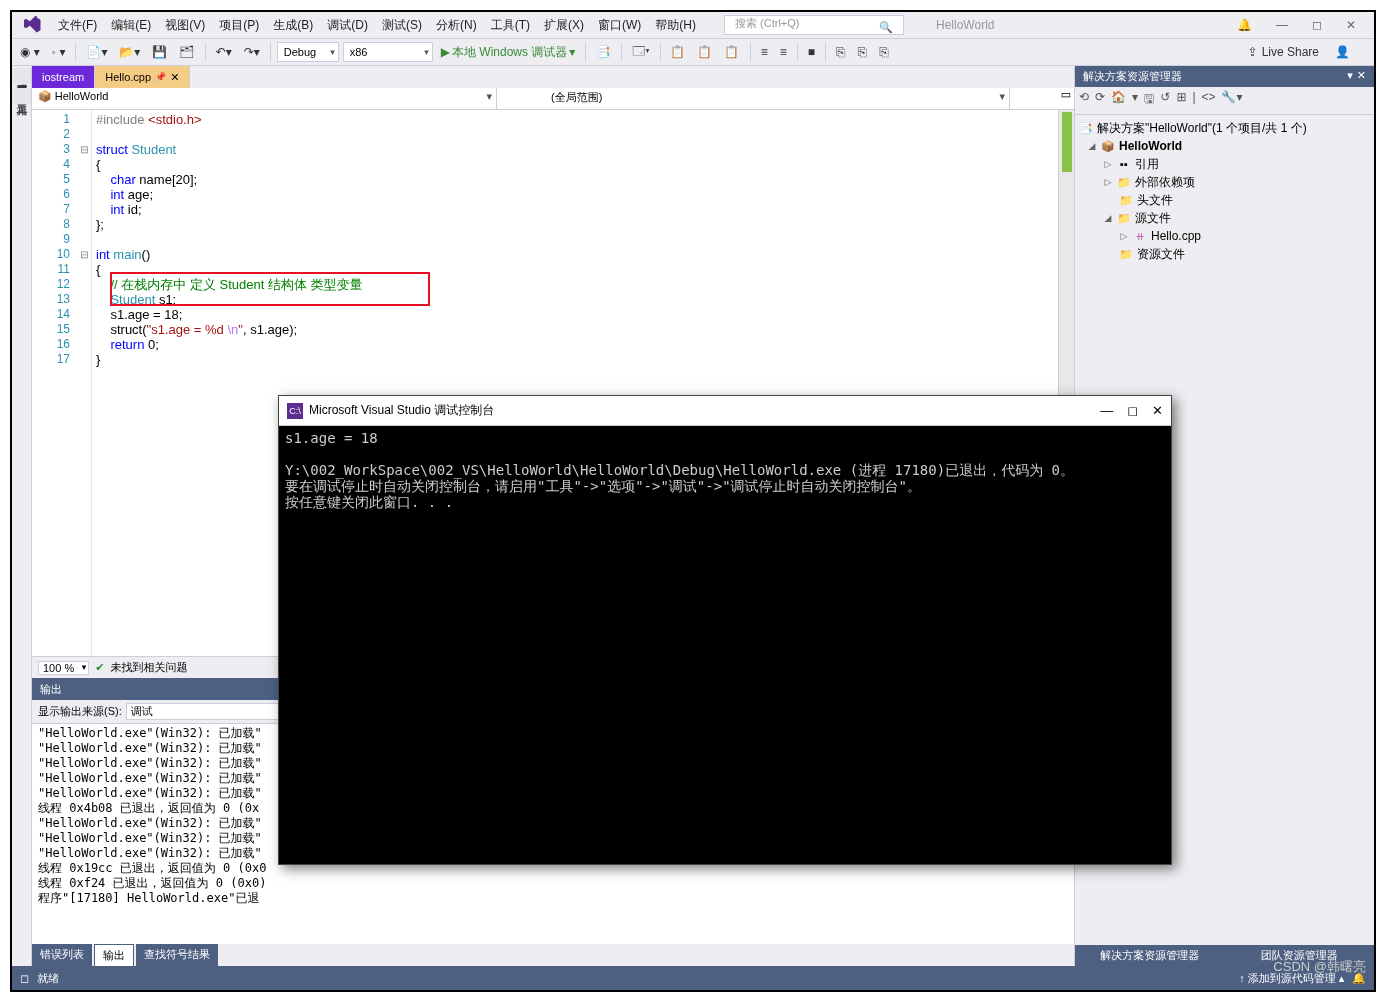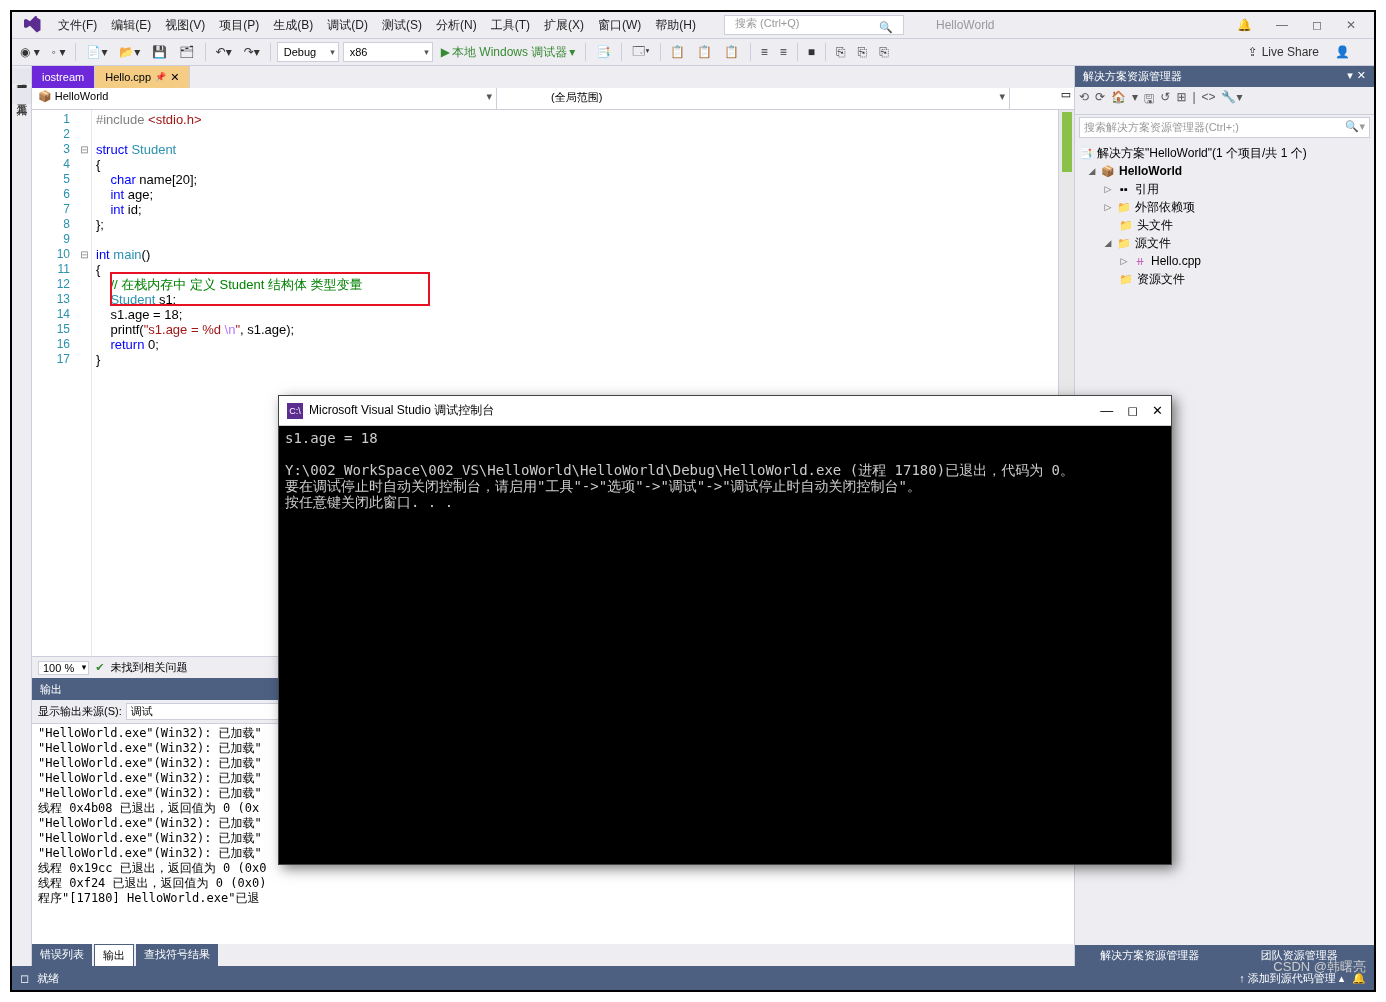--- a/index.html
+++ b/index.html
@@ -179,21 +179,21 @@
     <span class="kw">char</span><span> name[20];</span>
     <span class="kw">int</span><span> age;</span>
     <span class="kw">int</span><span> id;</span>
 <span>};</span>
 &nbsp;
 <span class="kw">int</span> <span class="typ">main</span><span>()</span>
 <span>{</span>
     <span class="cmt">// 在栈内存中 定义 Student 结构体 类型变量</span>
     <span class="typ">Student</span><span> s1;</span>
     <span>s1.age = 18;</span>
-    <span>printf(</span><span class="str">"s1.age = %d </span><span class="esc">\n</span><span class="str">"</span><span>, s1.age);</span>
+    <span>struct(</span><span class="str">"s1.age = %d </span><span class="esc">\n</span><span class="str">"</span><span>, s1.age);</span>
     <span class="kw">return</span><span> 0;</span>
 <span>}</span>
 <div class="redbox" style="left:18px;top:162px;width:320px;height:34px"></div>
         </div>
         <div class="rightedge">
             <div class="mark"></div>
           </div>
       </div>
       <div class="findbar">
         <div class="zoom">100 %</div>
@@ -243,21 +243,20 @@
           <span>⟳</span>
           <span>🏠</span>
           <span>▾</span>
           <span>🖫</span>
           <span>↺</span>
           <span>⊞</span>
           <span>|</span>
           <span>&lt;&gt;</span>
           <span>🔧▾</span>
       </div>
-      <div class="search2"><span>搜索解决方案资源管理器(Ctrl+;)</span><span class="mag">🔍▾</span></div>
       <div class="tree">
         <div class="row">
             <span class="ico">📑</span>
             <span>解决方案"HelloWorld"(1 个项目/共 1 个)</span>
           </div>
         <div class="row" style="padding-left:8px">
             <span class="exp">◢</span>
             <span class="ico">📦</span>
             <b>HelloWorld</b>
           </div>

